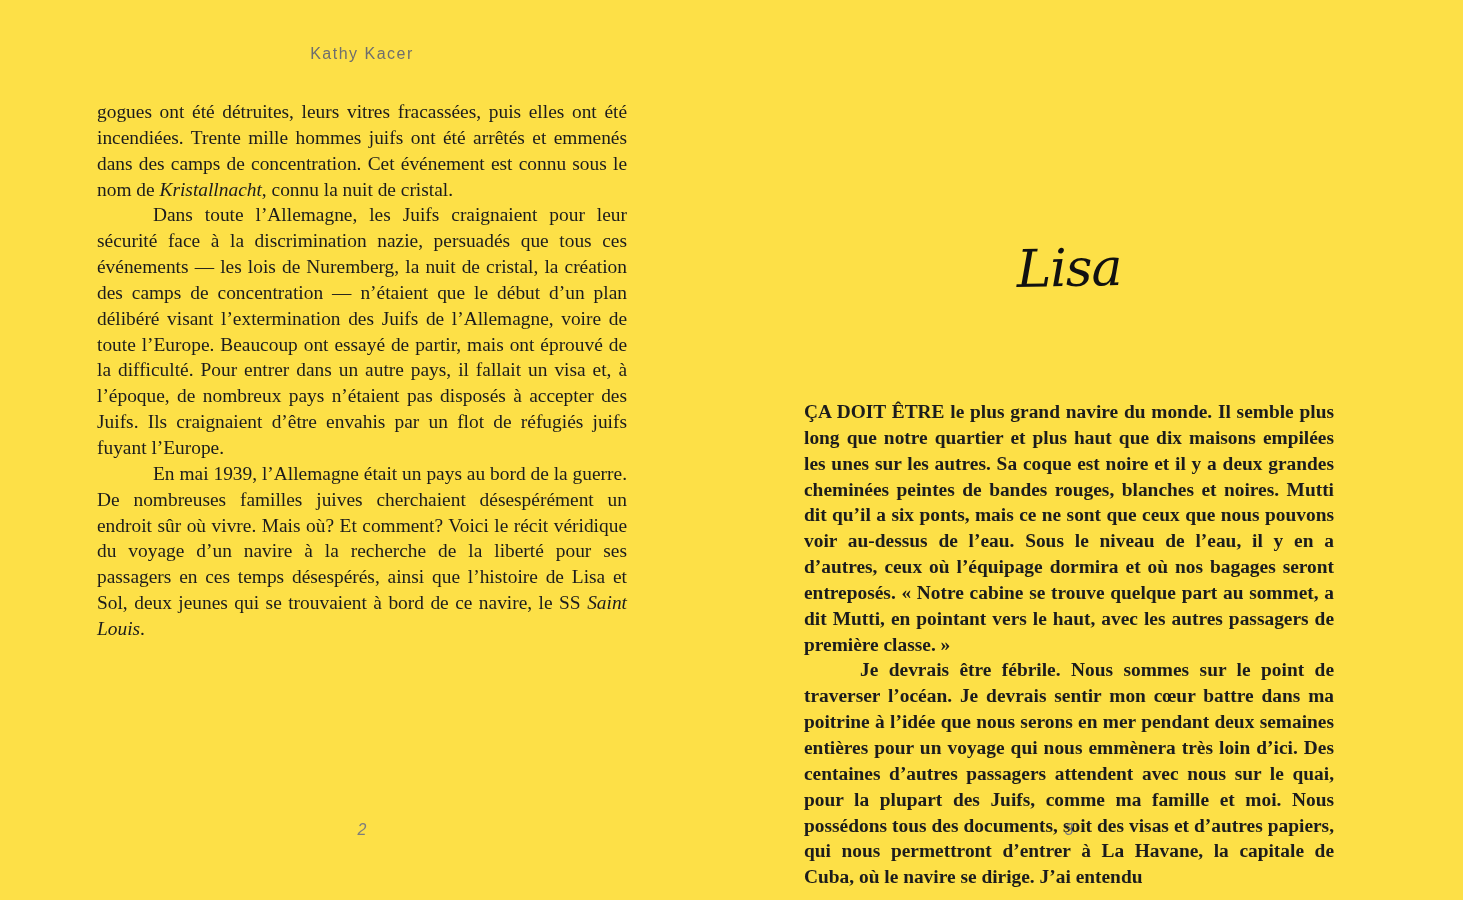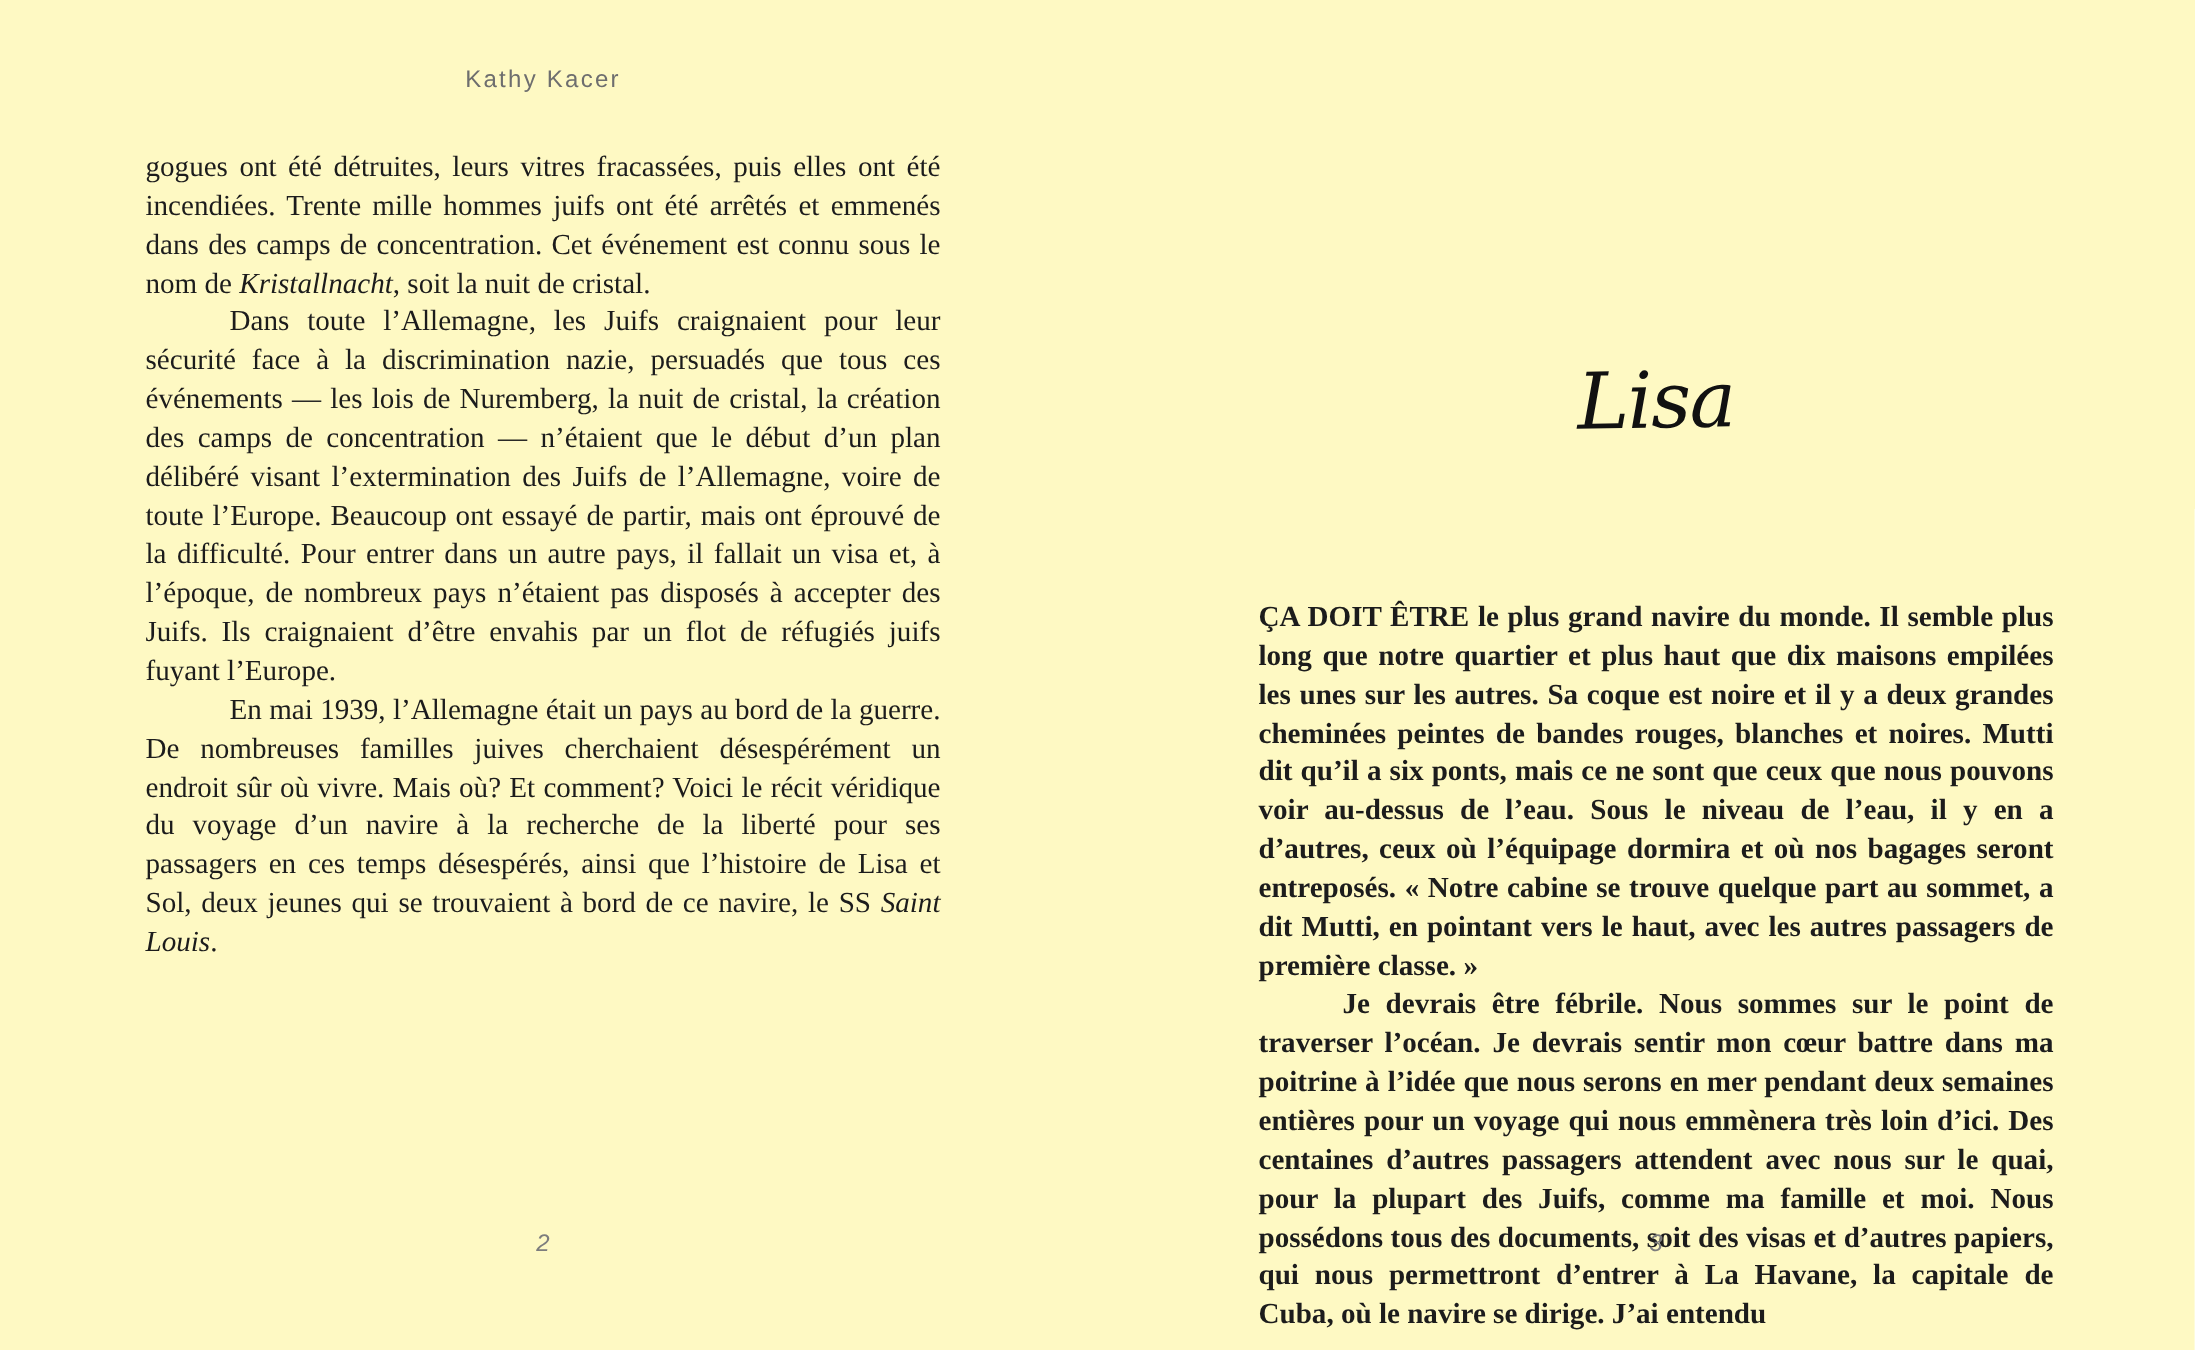--- a/index.html
+++ b/index.html
@@ -11,29 +11,29 @@
     width: 1463px;
     height: 900px;
     position: relative;
     overflow: hidden;
     font-family: "Liberation Serif", serif;
     color: #1c1c1c;
   }
   .spread {
     position: absolute;
     inset: 0;
-    background: #fef9c3;
+    background: #fde047;
   }
   .page {
     position: absolute;
     top: 0;
     height: 900px;
   }
   .page.left  { left: 97px;  width: 530px; }
-  .page.right { left: 839px; width: 530px; }
+  .page.right { left: 804px; width: 530px; }
 
   .running-header {
     position: absolute;
     top: 45px;
     left: 0;
     width: 100%;
     text-align: center;
     font-family: "Liberation Sans", sans-serif;
     font-weight: 400;
     font-size: 16px;
@@ -88,21 +88,21 @@
   }
 </style>
 </head>
 <body>
 
 <div class="spread">
 
   <section class="page left">
     <div class="running-header">Kathy Kacer</div>
     <div class="body-text">
-        <p class="para"><span>gogues ont été détruites, leurs vitres fracassées, puis elles ont été incendiées. Trente mille hommes juifs ont été arrêtés et emmenés dans des camps de concentration. Cet événement est connu sous le nom de </span><span class="em">Kristallnacht</span><span>, soit la nuit de cristal.</span></p>
+        <p class="para"><span>gogues ont été détruites, leurs vitres fracassées, puis elles ont été incendiées. Trente mille hommes juifs ont été arrêtés et emmenés dans des camps de concentration. Cet événement est connu sous le nom de </span><span class="em">Kristallnacht</span><span>, connu la nuit de cristal.</span></p>
         <p class="para indent"><span>Dans toute l’Allemagne, les Juifs craignaient pour leur sécurité face à la discrimination nazie, persuadés que tous ces événements — les lois de Nuremberg, la nuit de cristal, la création des camps de concentration — n’étaient que le début d’un plan délibéré visant l’extermination des Juifs de l’Allemagne, voire de toute l’Europe. Beaucoup ont essayé de partir, mais ont éprouvé de la difficulté. Pour entrer dans un autre pays, il fallait un visa et, à l’époque, de nombreux pays n’étaient pas disposés à accepter des Juifs. Ils craignaient d’être envahis par un flot de réfugiés juifs fuyant l’Europe.</span></p>
         <p class="para indent"><span>En mai 1939, l’Allemagne était un pays au bord de la guerre. De nombreuses familles juives cherchaient désespérément un endroit sûr où vivre. Mais où? Et comment? Voici le récit véridique du voyage d’un navire à la recherche de la liberté pour ses passagers en ces temps désespérés, ainsi que l’histoire de Lisa et Sol, deux jeunes qui se trouvaient à bord de ce navire, le SS </span><span class="em">Saint Louis</span><span>.</span></p>
       </div>
     <div class="page-number">2</div>
   </section>
 
   <section class="page right">
     <h1 class="chapter-title">Lisa</h1>
     <div class="body-text">
         <p class="para"><span>ÇA DOIT ÊTRE le plus grand navire du monde. Il semble plus long que notre quartier et plus haut que dix maisons empilées les unes sur les autres. Sa coque est noire et il y a deux grandes cheminées peintes de bandes rouges, blanches et noires. Mutti dit qu’il a six ponts, mais ce ne sont que ceux que nous pouvons voir au-dessus de l’eau. Sous le niveau de l’eau, il y en a d’autres, ceux où l’équipage dormira et où nos bagages seront entreposés. « Notre cabine se trouve quelque part au sommet, a dit Mutti, en pointant vers le haut, avec les autres passagers de première classe. »</span></p>

